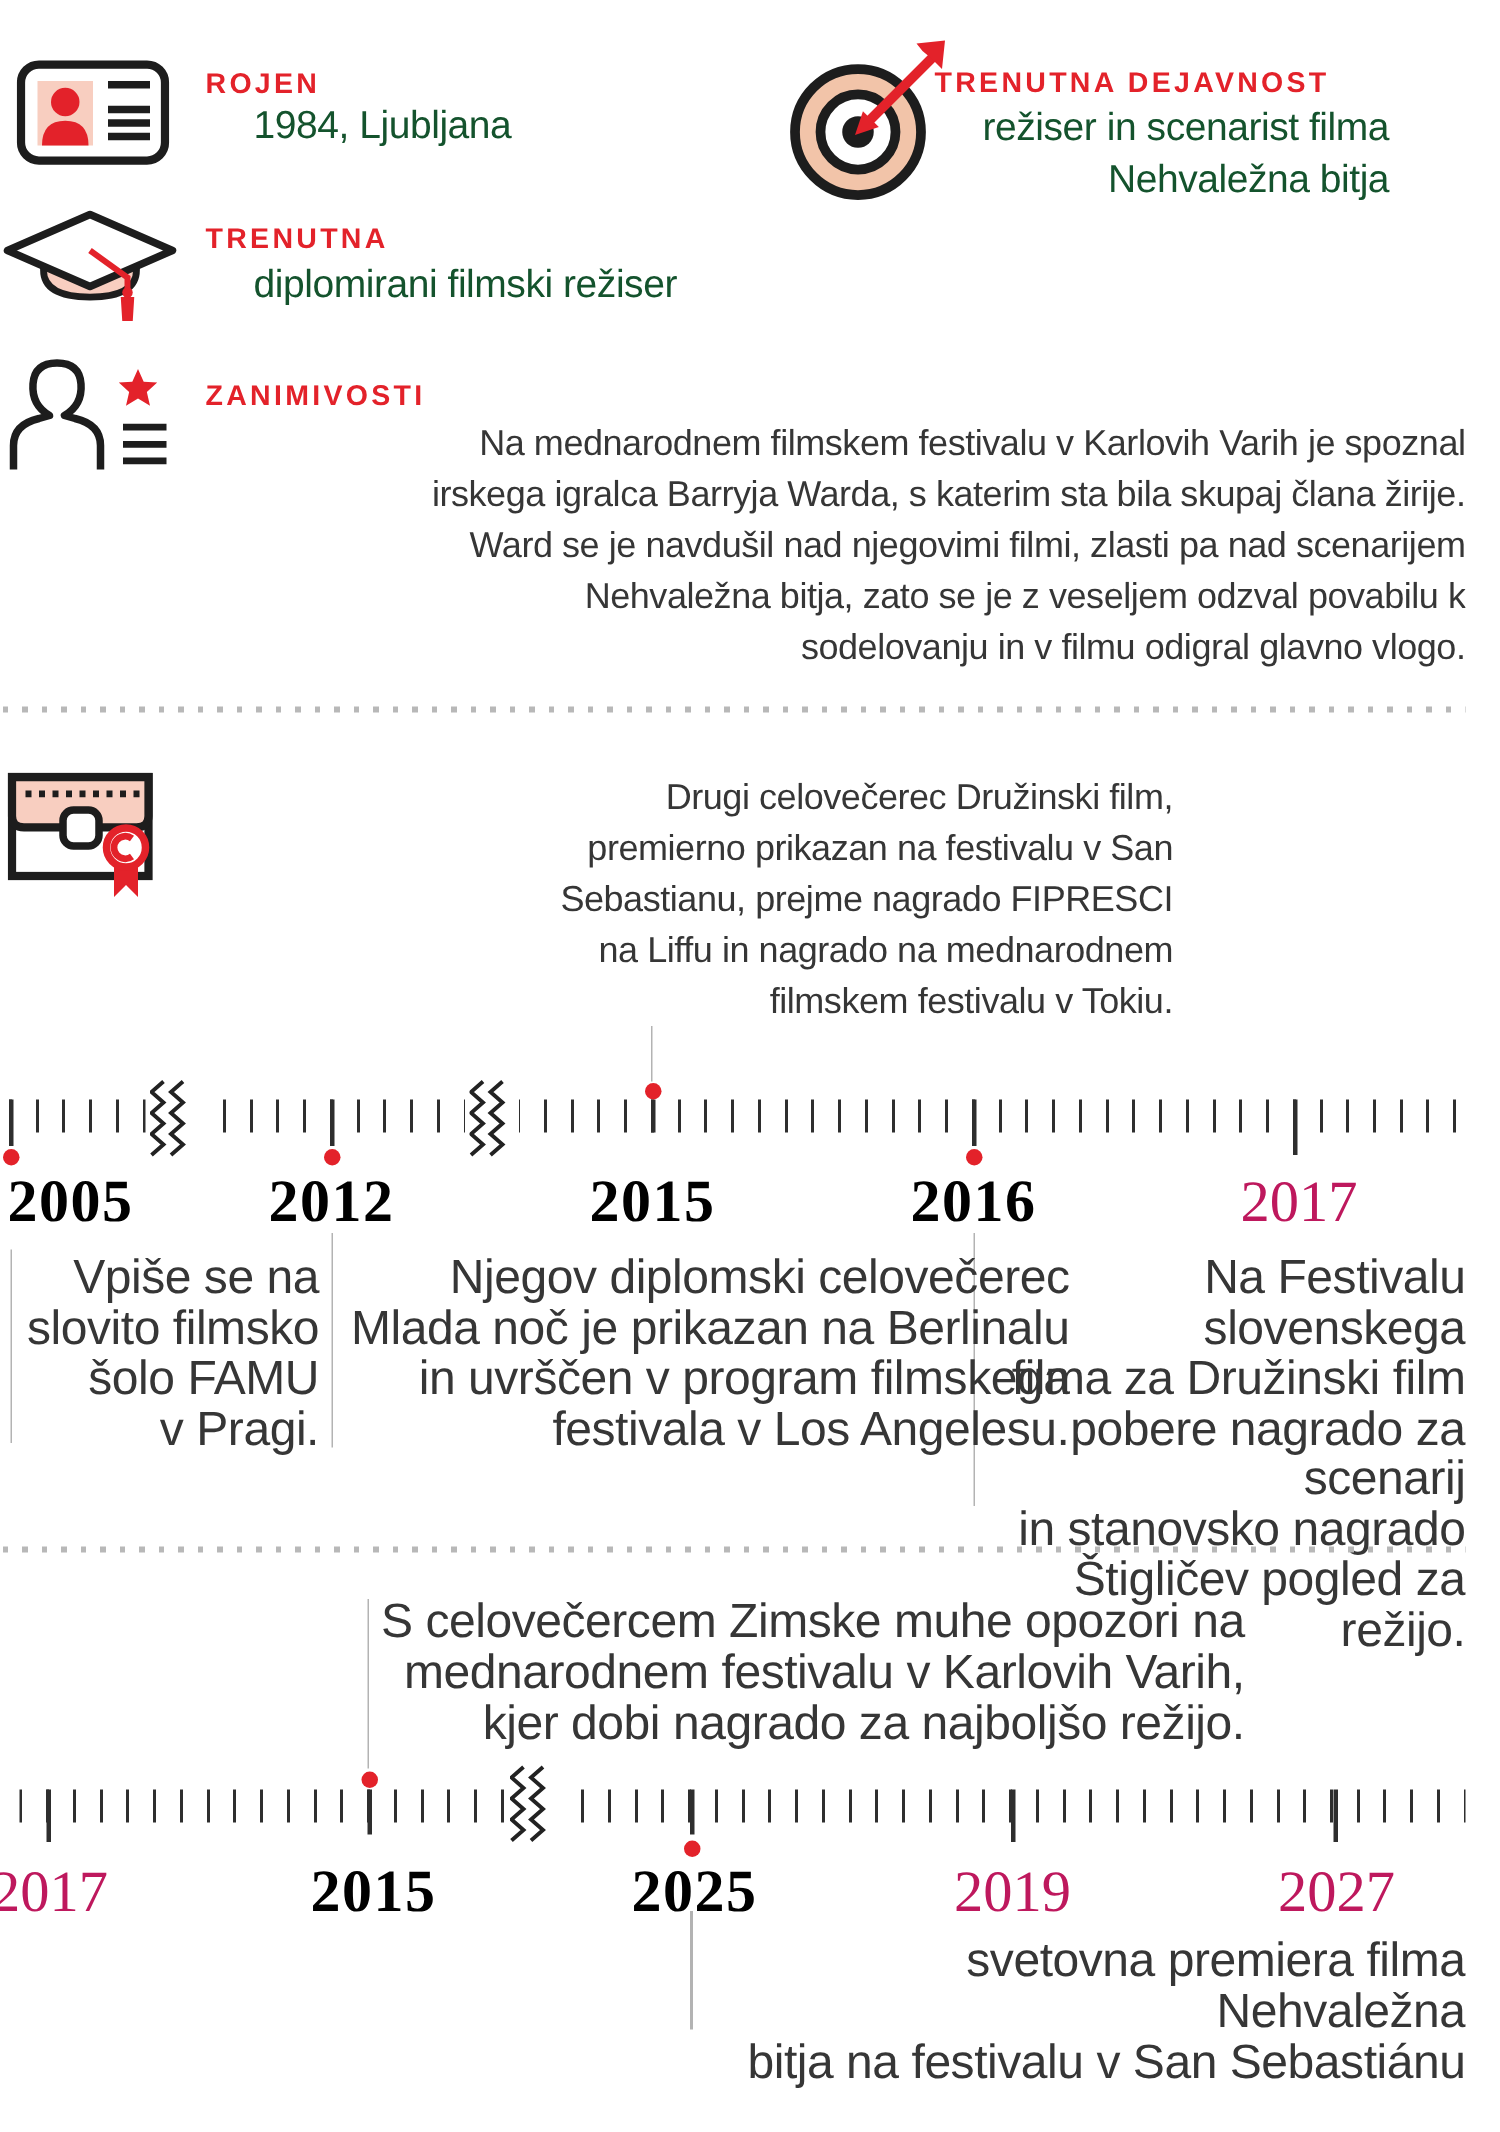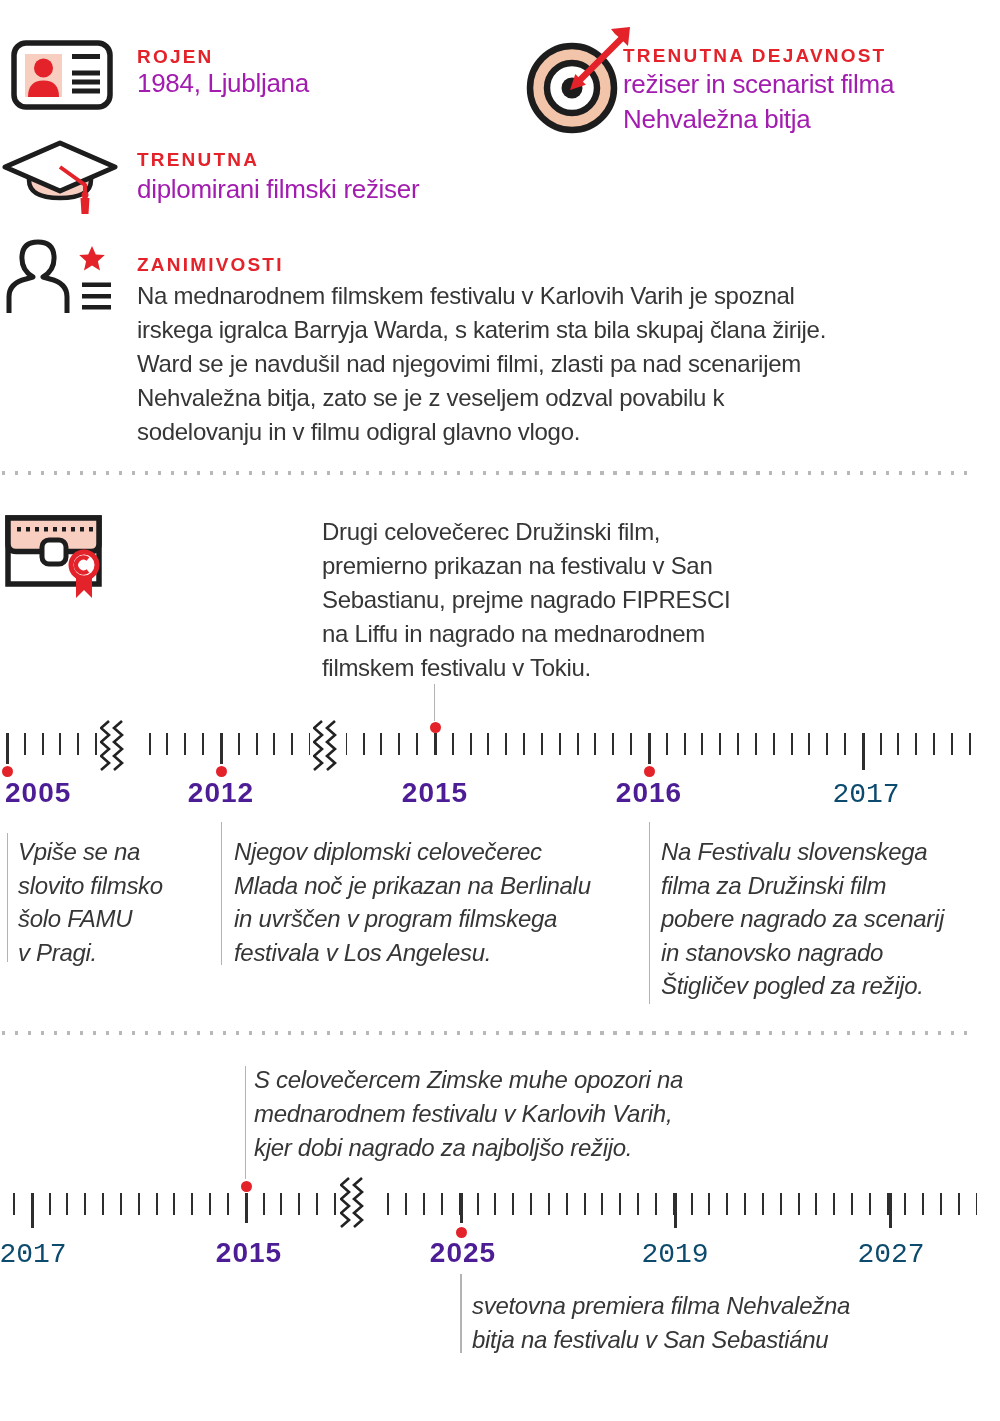--- a/index.html
+++ b/index.html
@@ -1,38 +1,38 @@
 <!DOCTYPE html>
 <html style="--accent: #e3222a; --pink: #f8cec0; --ink: #1d1d1d; --body_text: #363636; --muted_year: #3f3f3f; --connector: #b3b3b3;"><head>
 <meta charset="utf-8">
 <style>
   html,body{margin:0;padding:0;background:#fff;}
   .page{position:relative;width:977px;height:1421px;background:#fff;overflow:hidden;
-        font-family:"Liberation Sans","DejaVu Sans",sans-serif;color:#363636;}
+        font-family:"Liberation Sans","DejaVu Sans",sans-serif;color:#363636;text-align:right;}
   .label{position:absolute;font-size:19px;font-weight:bold;letter-spacing:2.2px;
          color:var(--accent,#e3222a);white-space:pre-line;line-height:29px;}
-  .value{position:absolute;font-size:26px;letter-spacing:-0.3px;color:#a21caf;
-         line-height:35px;white-space:pre-line;}
+  .value{position:absolute;font-size:26px;letter-spacing:-0.3px;color:#14532d;
+         line-height:35px;white-space:pre-line;margin-left:32px;}
   .bodytext{position:absolute;font-size:24px;letter-spacing:-0.3px;line-height:34px;
             color:#363636;white-space:pre-line;}
-  .evtext{position:absolute;font-size:24px;letter-spacing:-0.3px;line-height:33.5px;
-          color:#363636;white-space:pre-line;font-style:italic;}
+  .evtext{position:absolute;font-size:32px;letter-spacing:-0.3px;line-height:33.5px;
+          color:#363636;white-space:pre-line;}
   .dotted-sep{position:absolute;left:2px;width:996px;height:4px;
               background:repeating-linear-gradient(90deg,#b8b8b8 0 3.5px,transparent 3.5px 13px);}
   .ticks{position:absolute;height:22px;
          background:repeating-linear-gradient(90deg,#2e2e2e 0 2px,transparent 2px 17.83px);}
   .major-tick{position:absolute;width:3px;background:#2e2e2e;}
   .mask{position:absolute;background:#fff;}
   .dot{position:absolute;width:11px;height:11px;border-radius:50%;background:var(--accent,#e3222a);}
   .vline{position:absolute;width:1.5px;background:#b3b3b3;}
-  .year-strong{position:absolute;font-family:Liberation Sans, sans-serif;
-               font-weight:bold;font-size:28px;letter-spacing:1px;color:#4c1d95;
+  .year-strong{position:absolute;font-family:Liberation Serif, serif;
+               font-weight:bold;font-size:40px;letter-spacing:1px;color:#000000;
                transform:translateX(-50%);white-space:nowrap;}
-  .year-muted{position:absolute;font-family:Liberation Mono, monospace;
-              font-size:28px;color:#0c4a6e;transform:translateX(-50%);white-space:nowrap;}
+  .year-muted{position:absolute;font-family:Liberation Serif, serif;
+              font-size:39px;color:#be185d;transform:translateX(-50%);white-space:nowrap;}
   .icon{position:absolute;line-height:0;}
 </style>
 </head>
 <body>
 
 <div class="page">
 
   <div class="icon" style="left:11px;top:40px">
     <svg width="102" height="70" viewBox="0 0 102 70">
       <rect x="3" y="3" width="96" height="64" rx="12" fill="#fff" stroke="#1d1d1d" stroke-width="5.5"></rect>

